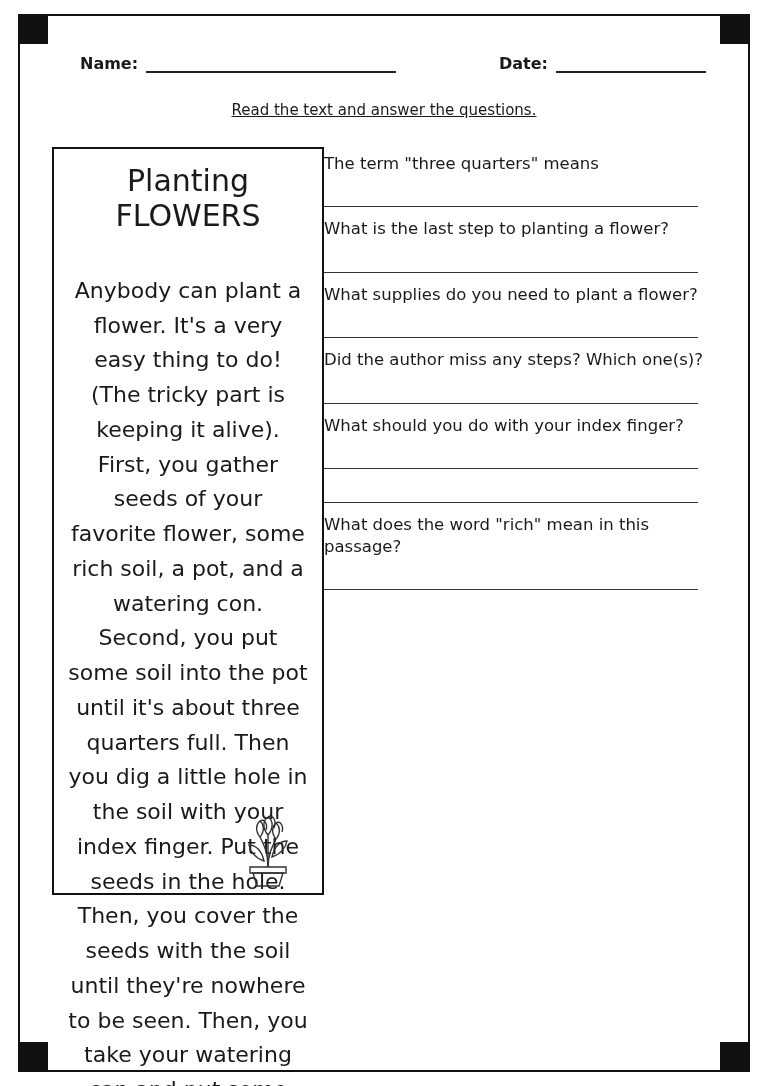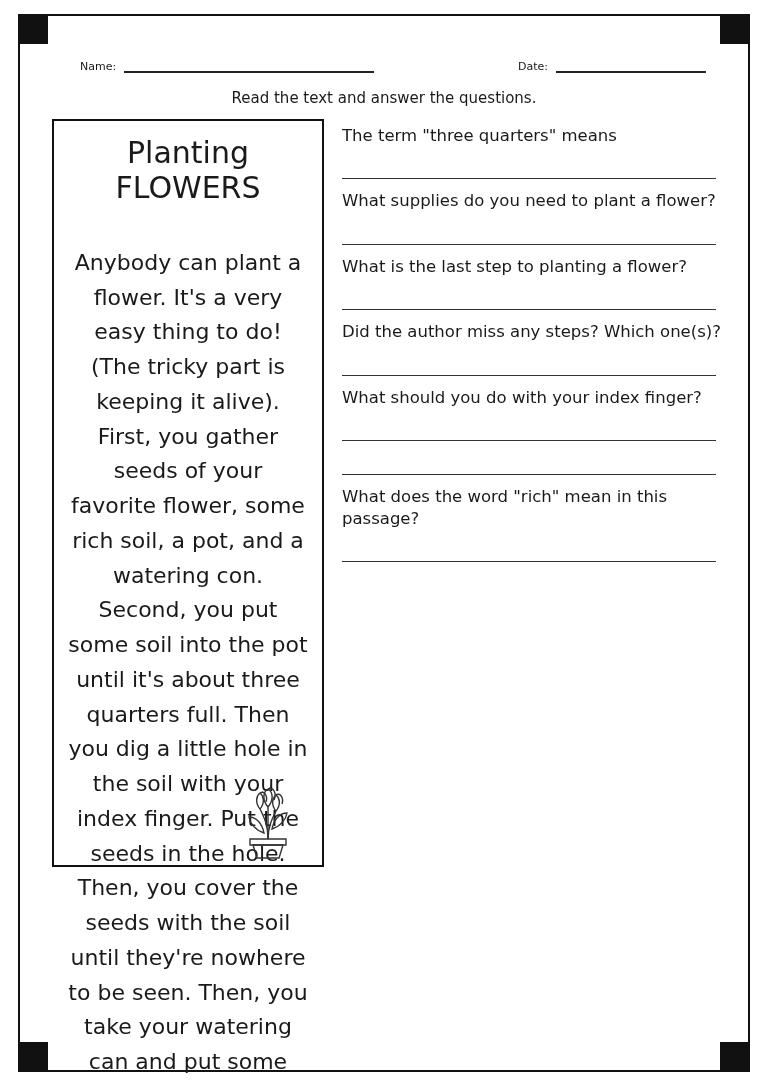--- a/index.html
+++ b/index.html
@@ -88,44 +88,44 @@
 
   
   .namedate {
     display: flex;
     align-items: flex-end;
     margin-top: 24px;
     padding: 0 22px 0 40px;
     font-size: 16px;
   }
   .nd-label {
-    font-weight: normal;
-    font-size: 11px;
+    font-weight: bold;
+    font-size: 16px;
     white-space: nowrap;
   }
   .nd-line {
     border-bottom: 2px solid #222;
     height: 17px;
   }
   .name-line { width: 250px; margin-left: 8px; }
   .date-wrap { margin-left: auto; display: flex; align-items: flex-end; }
   .date-line { width: 150px; margin-left: 8px; }
 
   .instructions {
     text-align: center;
     font-size: 15px;
-    margin-top: 16px;
+    margin-top: 28px;
     color: #1a1a1a;
+    text-decoration: underline;
   }
 
   
   .main {
     display: flex;
-    margin-top: 12px;
-    gap: 18px;
+    margin-top: 28px;
     padding-left: 12px;
   }
 
   .passage-box {
     width: 272px;
     border: 2px solid #111;
     box-sizing: border-box;
     padding: 14px 12px 6px 12px;
     position: relative;
     height: 748px;
@@ -226,26 +226,26 @@
       </div>
 
       <div class="questions">
 
         <div class="q-item">
           <div class="q-text">The term "three quarters" means</div>
           <div class="q-line"></div>
         </div>
 
         <div class="q-item">
+          <div class="q-text">What is the last step to planting a flower?</div>
+          <div class="q-line"></div>
+        </div>
+
+        <div class="q-item">
           <div class="q-text">What supplies do you need to plant a flower?</div>
-          <div class="q-line"></div>
-        </div>
-
-        <div class="q-item">
-          <div class="q-text">What is the last step to planting a flower?</div>
           <div class="q-line"></div>
         </div>
 
         <div class="q-item">
           <div class="q-text">Did the author miss any steps? Which one(s)?</div>
           <div class="q-line"></div>
         </div>
 
         <div class="q-item">
           <div class="q-text">What should you do with your index finger?</div>

